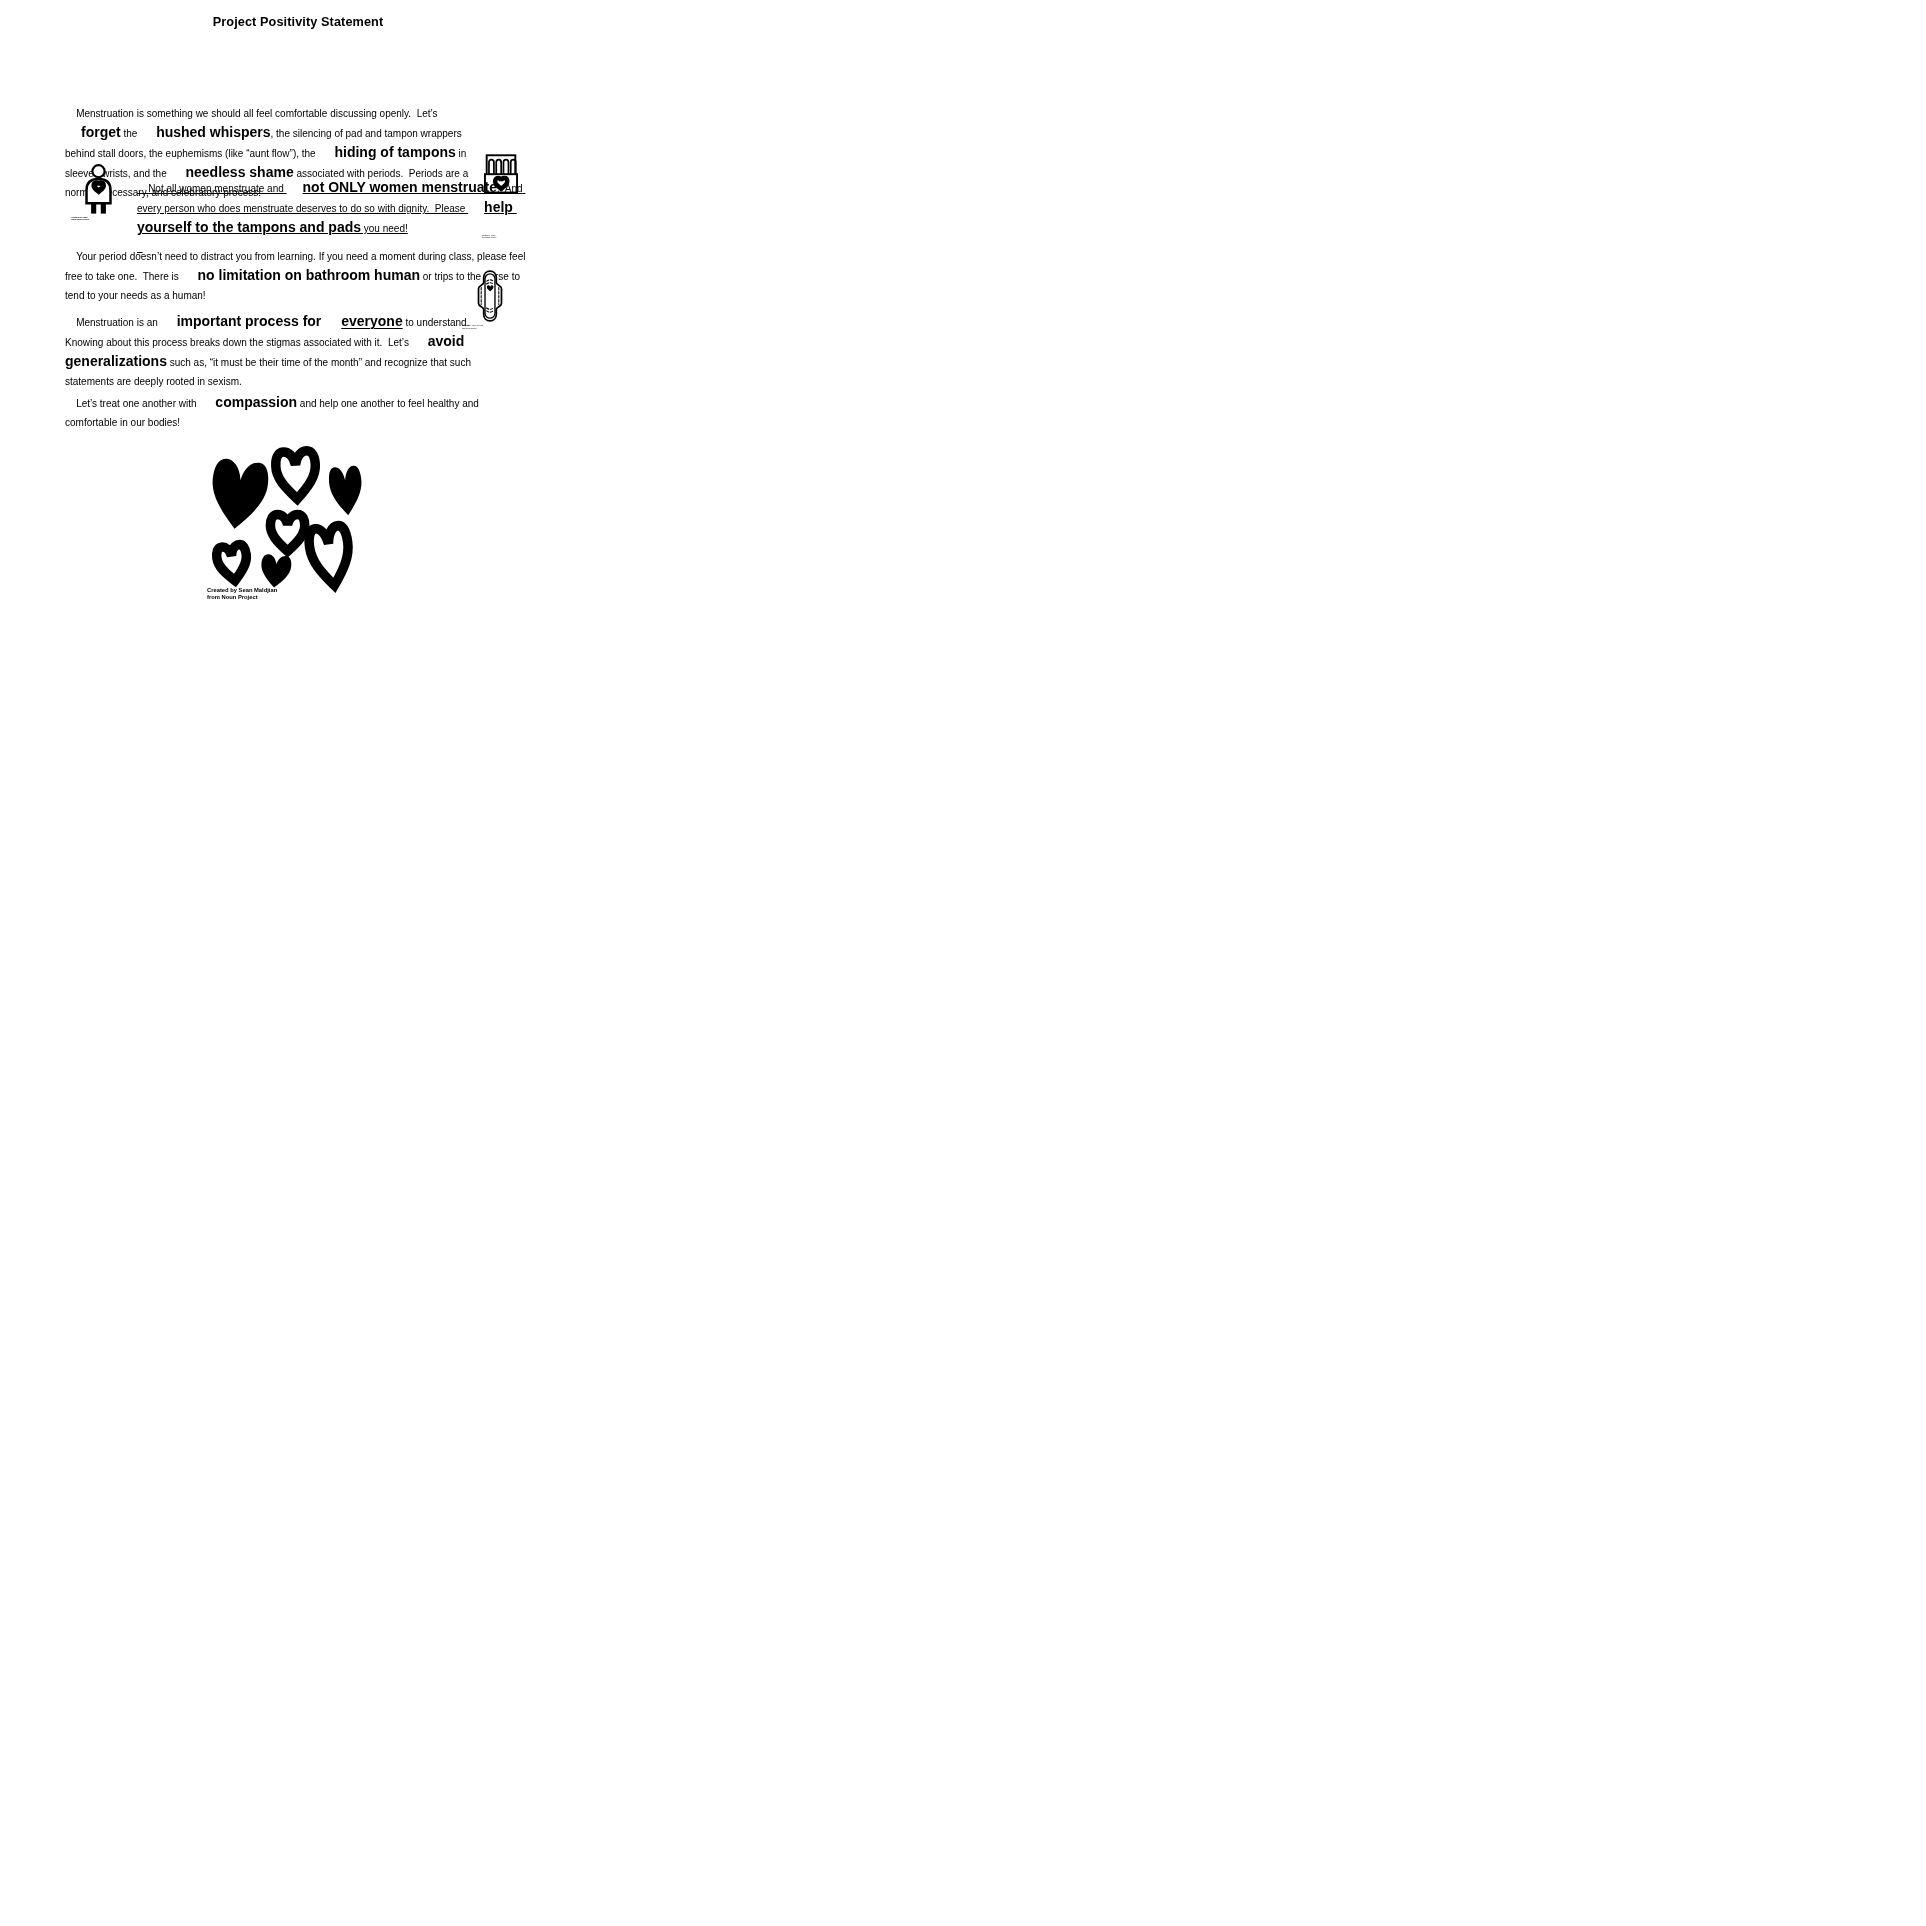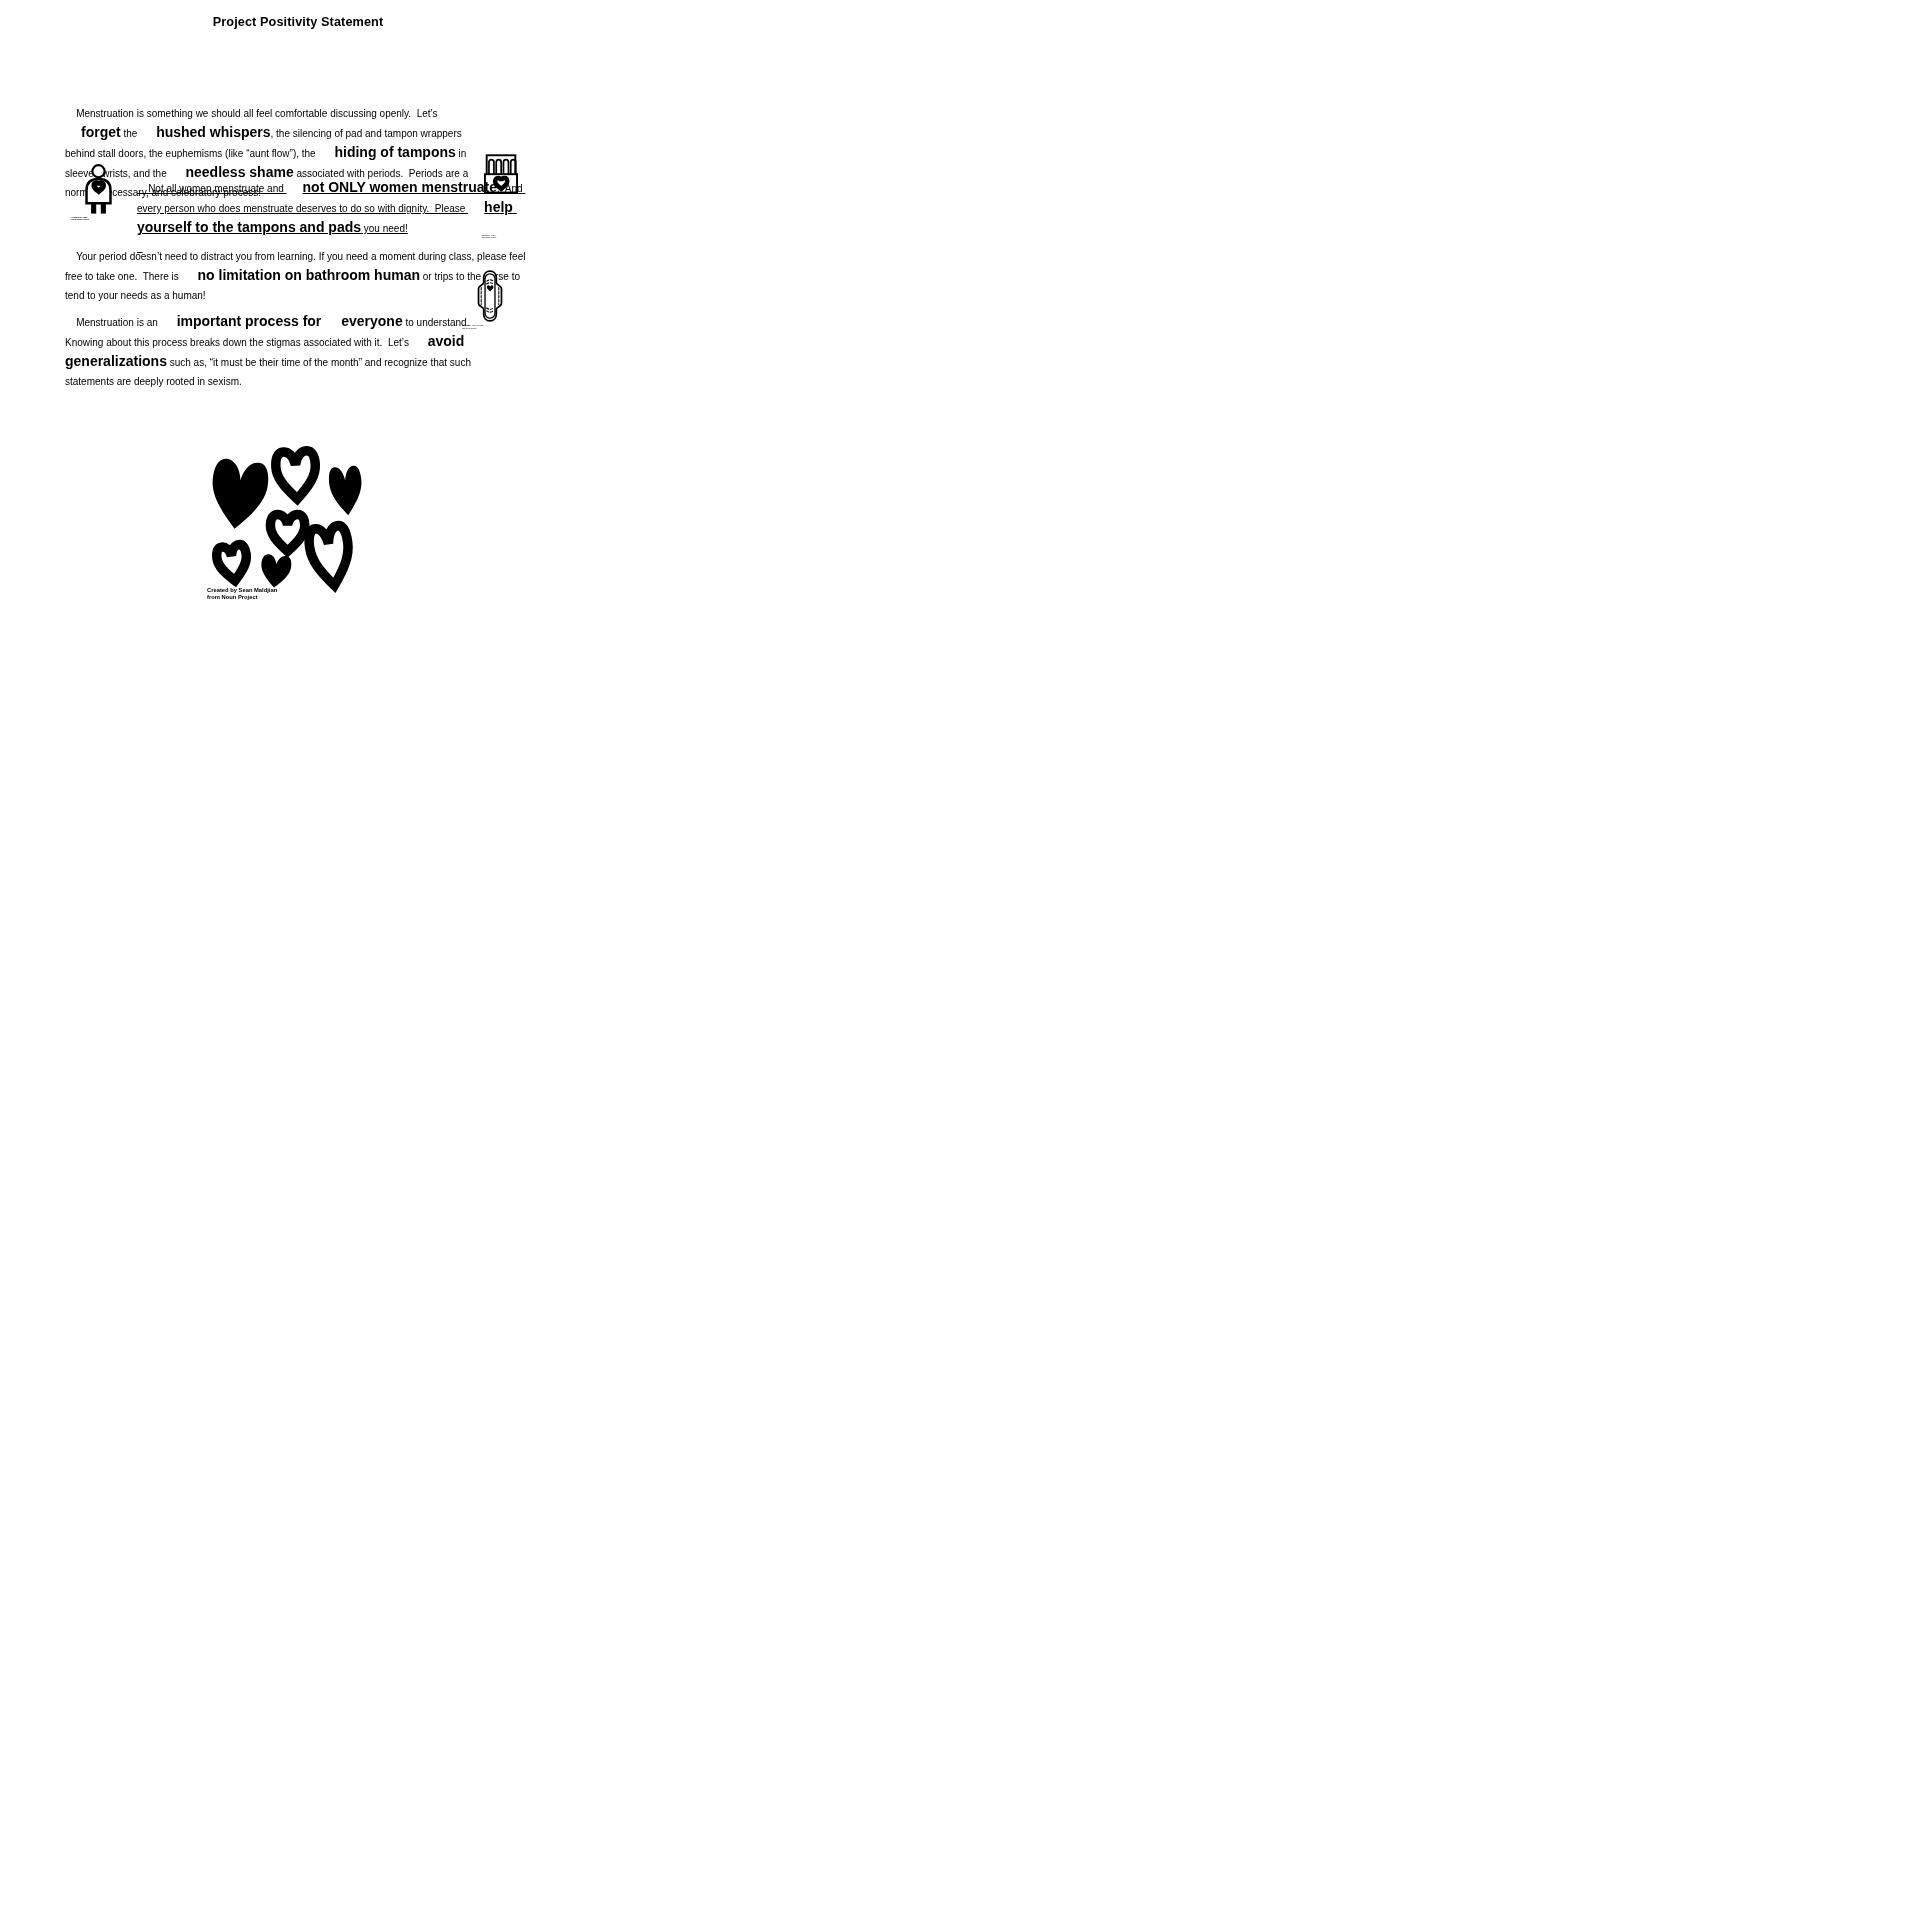--- a/index.html
+++ b/index.html
@@ -10,21 +10,21 @@
   }
   .title {
     position:absolute; top:15.4px; left:0; width:100%;
     text-align:center; font-size:12.7px; font-weight:700; letter-spacing:0.1px;
   }
   .para {
     position:absolute; font-size:10px; line-height:19px; white-space:pre-wrap;
   }
   .seg-n { font-size:10px; }
   .seg-b, .seg-bu { font-size:14px; font-weight:700;margin-left:16px; }
-  .seg-bu { text-decoration-thickness:1.3px; text-underline-offset:2.3px;text-align:center; }
+  .seg-bu { text-decoration:underline; text-decoration-thickness:1.3px; text-underline-offset:2.3px;text-align:center; }
   .float-spacer { float:right; width:0; }
   .float-icon { float:right; clear:right; width:34px; margin-left:5.4px; }
   .icon-abs { position:absolute; }
   .attr { color:#000; white-space:pre-line; }
   .attr-tiny { font-size:1.8px; line-height:1.45; letter-spacing:0; }
   .attr-tiny-bold { font-size:2px; line-height:1.45; font-weight:700; }
   .attr-big { font-size:5.8px; line-height:1.28; font-weight:700; }
   svg { display:block; overflow:visible; }
 </style>
 </head>
@@ -96,20 +96,23 @@
       </g>
     </svg>
     <div class="attr attr-tiny" style="margin-top:2.3px; margin-left:-15px;">Created by Ashley Fiveash
 from Noun Project</div>
   </div>
 
   <div class="para" style="left:65px; top:293px; width:431px;">
     <span><span class="seg-n">Menstruation is an </span><span class="seg-b">important process for </span><span class="seg-bu">everyone</span><span class="seg-n"> to understand.  Knowing about this process breaks down the stigmas associated with it.  Let’s </span><span class="seg-b">avoid generalizations</span><span class="seg-n"> such as, “it must be their time of the month” and recognize that such statements are deeply rooted in sexism.</span></span>
   </div>
 
+  <div class="para" style="left:65px; top:374px; width:435px;">
+    <span><span class="seg-n">Let’s treat one another with </span><span class="seg-b">compassion</span><span class="seg-n"> and help one another to feel healthy and comfortable in our bodies!</span></span>
+  </div>
 
   <div class="icon-abs" style="left:211px; top:451px;">
     <svg width="152" height="136" viewBox="0 0 395 352">
 
       <g transform="translate(72,113) rotate(7) scale(1.5,1.68) translate(-50,-61)">
         <path d="M50,38 C46,18 34,8 22,8 C8,8 2,22 2,40 C2,66 22,88 50,114 C78,88 98,66 98,40 C98,22 92,8 78,8 C66,8 54,18 50,38 Z" fill="#000"></path>
       </g>
       <g transform="translate(221,62) rotate(-3) scale(1.07,1.17) translate(-50,-61)">
         <path d="M50,38 C46,18 34,8 22,8 C8,8 2,22 2,40 C2,66 22,88 50,114 C78,88 98,66 98,40 C98,22 92,8 78,8 C66,8 54,18 50,38 Z" fill="#ffffff" stroke="#000" stroke-width="9.5" vector-effect="non-scaling-stroke"></path>
       </g>

